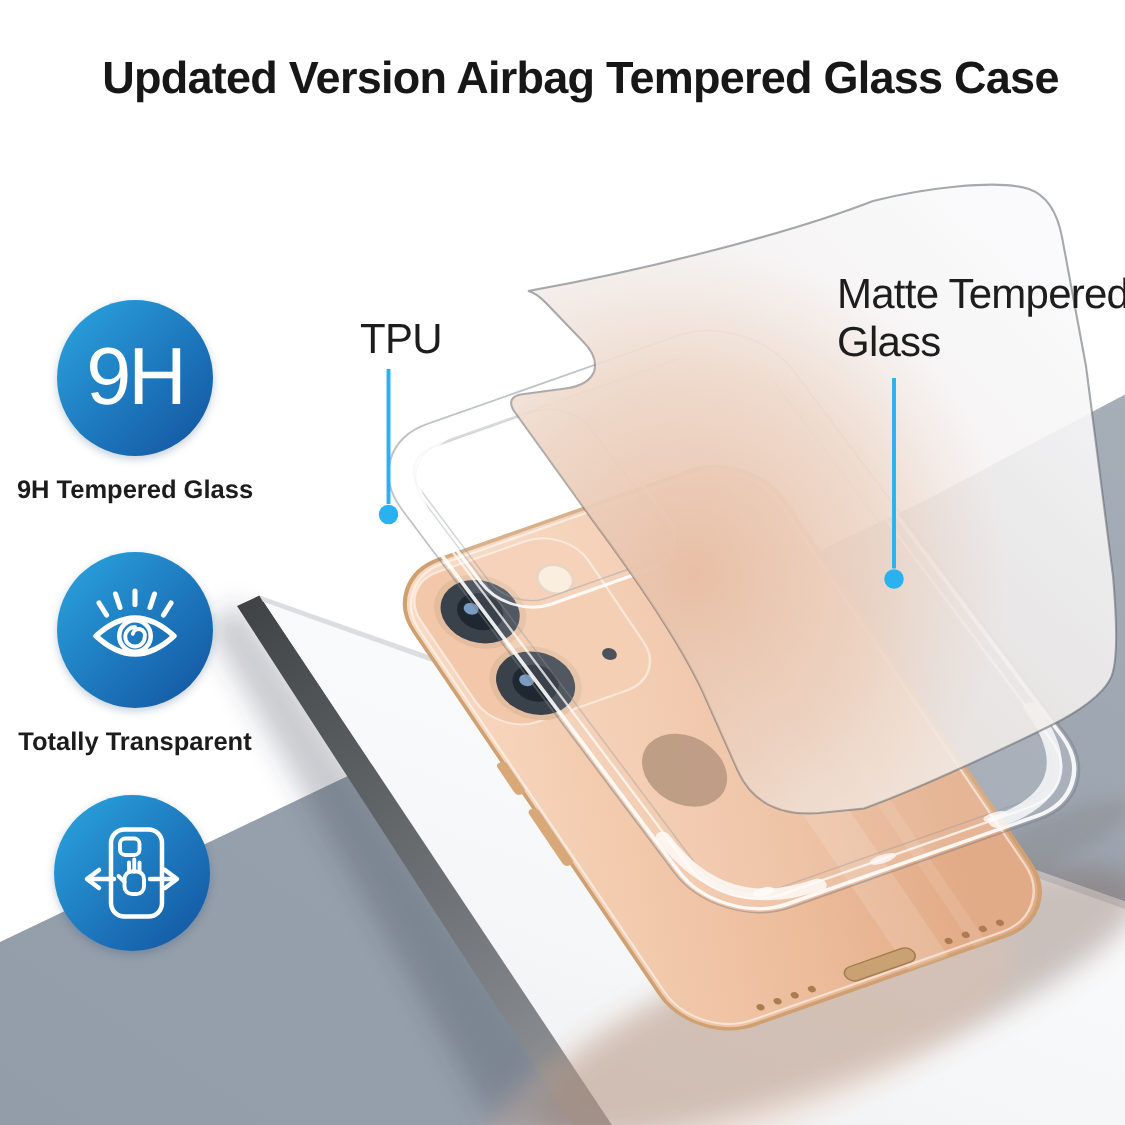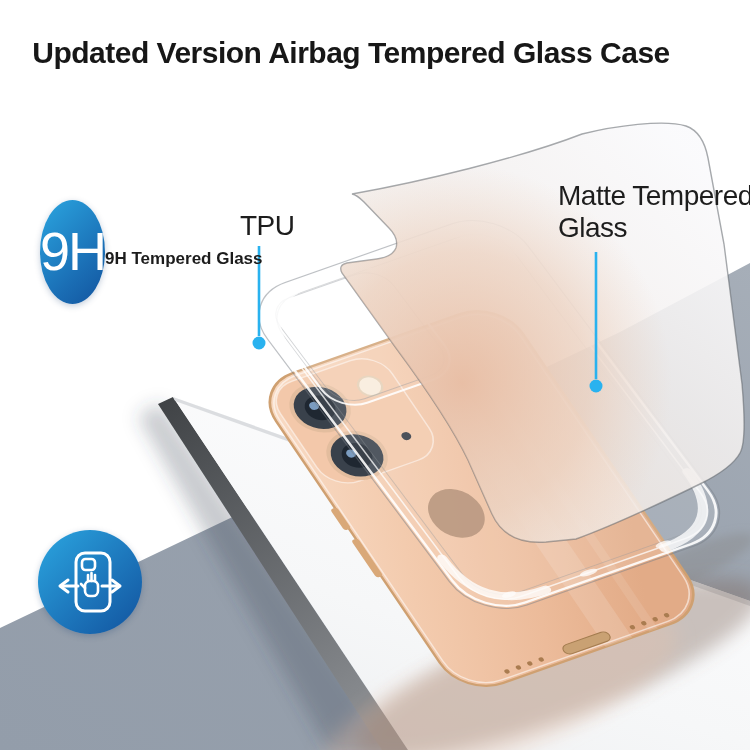--- a/index.html
+++ b/index.html
@@ -5,24 +5,25 @@
   html,body{margin:0;padding:0;background:#ffffff;}
   .canvas{
     position:relative;width:750px;height:750px;margin:0 auto;overflow:hidden;
     background:#ffffff;font-family:"Liberation Sans",sans-serif;
   }
   .scene-svg{position:absolute;left:0;top:0;z-index:1;}
   .page-title{
     position:absolute;left:0;top:36px;width:702px;margin:0;z-index:6;
     text-align:center;font-size:30px;font-weight:700;color:#171717;
     letter-spacing:-0.5px;
+    padding-left:36px;
   }
   .badge{
-    position:absolute;width:164px;display:flex;
-    align-items:center;z-index:6;margin-left:32px;
+    position:absolute;width:164px;display:flex;flex-direction:column;
+    align-items:center;z-index:6;
   }
   .badge-9h{left:8px;top:200px;}
   .badge-transparent{left:8px;top:368px;}
   .badge-smooth{left:6px;top:530px;}
   .badge-circle{
     width:104px;height:104px;border-radius:50%;
     background:linear-gradient(135deg,#2ba6e0 0%,#1d77bc 55%,#12539e 100%);
     display:flex;align-items:center;justify-content:center;
     box-shadow:0 2px 6px rgba(20,60,110,0.25);
   }
@@ -204,20 +205,35 @@
 
   <h1 class="page-title">Updated Version Airbag Tempered Glass Case</h1>
 
   <div class="badge badge-9h">
     <div class="badge-circle">
       <span class="badge-9h-text">9H</span>
     </div>
     <div class="badge-label">9H Tempered Glass</div>
   </div>
 
+  <div class="badge badge-transparent">
+    <div class="badge-circle">
+      <svg width="68" height="68" viewBox="0 0 68 68" fill="none" stroke="#ffffff" stroke-linecap="round" stroke-linejoin="round">
+        <path d="M8,38 Q34,14 60,38 Q34,62 8,38 Z" stroke-width="3.6"></path>
+        <circle cx="34" cy="38" r="10.5" stroke-width="3"></circle>
+        <path d="M 34,32 a 6.5,6.5 0 1 0 6.5,6.5 a 4,4 0 1 0 -8,-2" stroke-width="2.6"></path>
+        <line x1="15" y1="24" x2="10" y2="16" stroke-width="3.4"></line>
+        <line x1="24" y1="19" x2="21" y2="10" stroke-width="3.4"></line>
+        <line x1="34" y1="17" x2="34" y2="8" stroke-width="3.4"></line>
+        <line x1="44" y1="19" x2="47" y2="10" stroke-width="3.4"></line>
+        <line x1="53" y1="24" x2="58" y2="16" stroke-width="3.4"></line>
+      </svg>
+    </div>
+    <div class="badge-label">Totally Transparent</div>
+  </div>
 
   <div class="badge badge-smooth">
     <div class="badge-circle">
       <svg width="68" height="68" viewBox="0 0 68 68" fill="none" stroke="#ffffff" stroke-linecap="round" stroke-linejoin="round">
         <rect x="20" y="5" width="34" height="58" rx="9" stroke-width="3"></rect>
         <rect x="26" y="11" width="13" height="11" rx="3.5" stroke-width="2.6"></rect>
         <line x1="6" y1="38" x2="22" y2="38" stroke-width="3"></line>
         <path d="M12,32 L4,38 L12,44" stroke-width="3"></path>
         <line x1="46" y1="38" x2="62" y2="38" stroke-width="3"></line>
         <path d="M56,32 L64,38 L56,44" stroke-width="3"></path>

